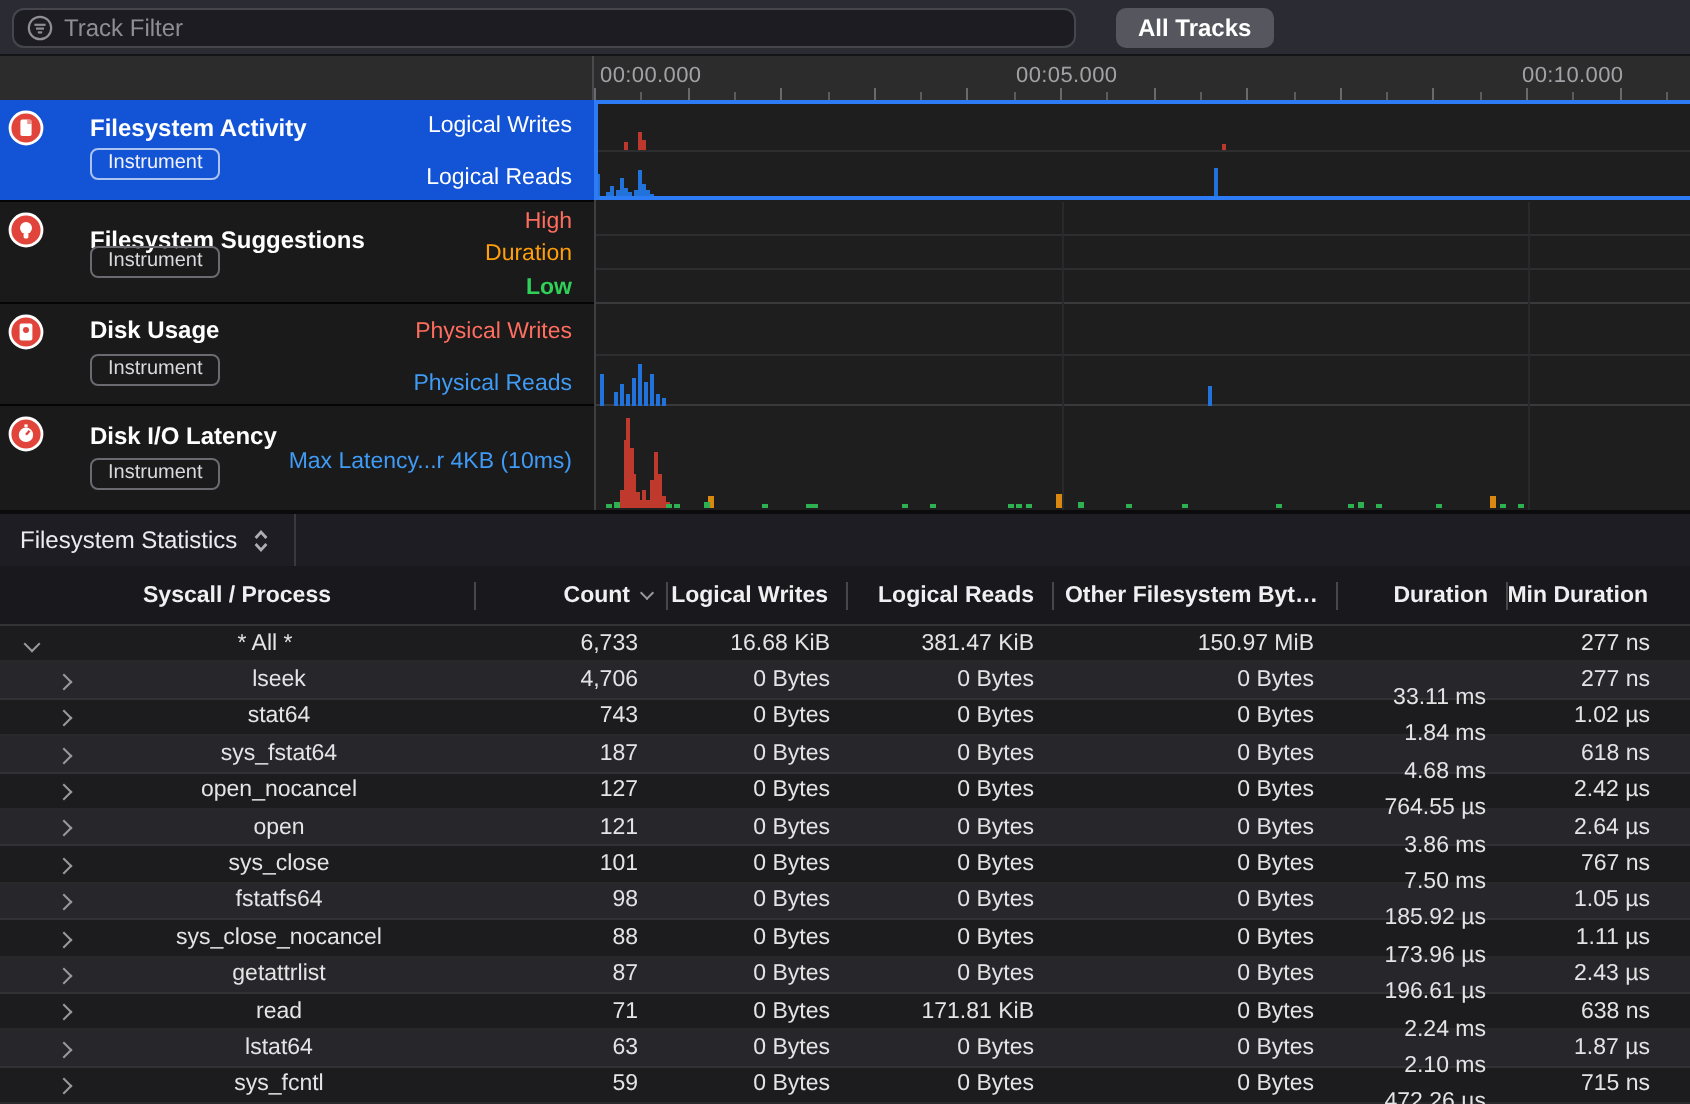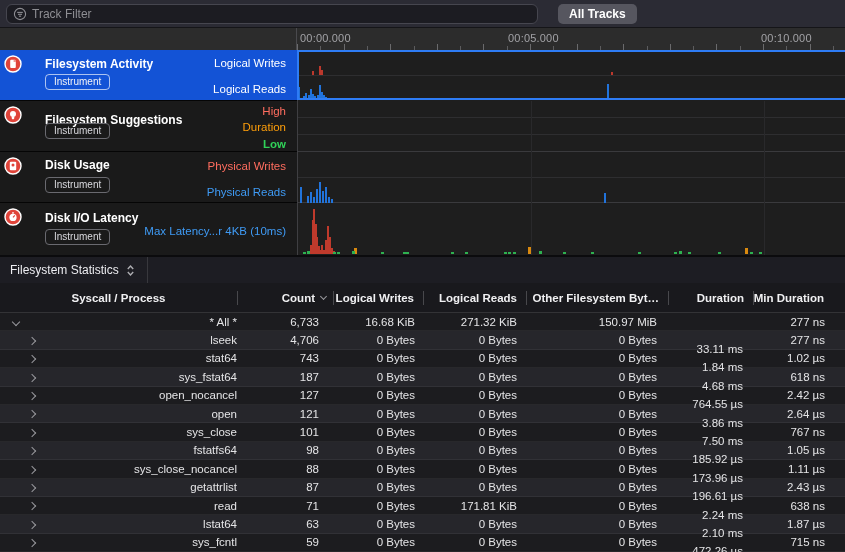--- a/index.html
+++ b/index.html
@@ -84,21 +84,21 @@
   .trow { display:flex; height:18.4px; border-bottom:1px solid rgba(255,255,255,.055); }
   .trow.even { background:#1c1c1f; }
   .trow.odd  { background:#26262b; }
   .cell { font-size:11.5px; color:#e4e4e6; display:flex; align-items:center; justify-content:flex-end; }
   .cell.c-count { padding-right:14px; }
   .cell.c-lw { padding-right:8px; }
   .cell.c-lr { padding-right:9px; }
   .cell.c-other { padding-right:11px; }
   .cell.c-dur { padding-right:10px;margin-top:36px; }
   .cell.c-min { padding-right:8px; }
-  .cell.c-name { justify-content:flex-end; position:relative; }
+  .cell.c-name { justify-content:center; position:relative; }
   .cell.c-name .chev { position:absolute; top:6px; }
   .cell.c-name.root .chev { left:13px; }
   .cell.c-name.root span.lbl { margin-left:28px; }
   .cell.c-name.child .chev { left:29px; top:6.5px; }
   .cell.c-name.child span.lbl { margin-left:42px; }
 </style>
 </head>
 <body>
 
 <div class="app">
@@ -311,21 +311,21 @@
   </div>
 
   <div id="rows">
       <div class="trow even">
         <div class="cell c-name root">
           <span class="chev down"></span>
           <span class="lbl">* All *</span>
         </div>
         <div class="cell c-count">6,733</div>
         <div class="cell c-lw">16.68 KiB</div>
-        <div class="cell c-lr">271.32 KiB</div>
+        <div class="cell c-lr">381.47 KiB</div>
         <div class="cell c-other">150.97 MiB</div>
         <div class="cell c-dur">33.11 ms</div>
         <div class="cell c-min">277 ns</div>
       </div>
       <div class="trow odd">
         <div class="cell c-name child">
           <span class="chev right"></span>
           <span class="lbl">lseek</span>
         </div>
         <div class="cell c-count">4,706</div>

